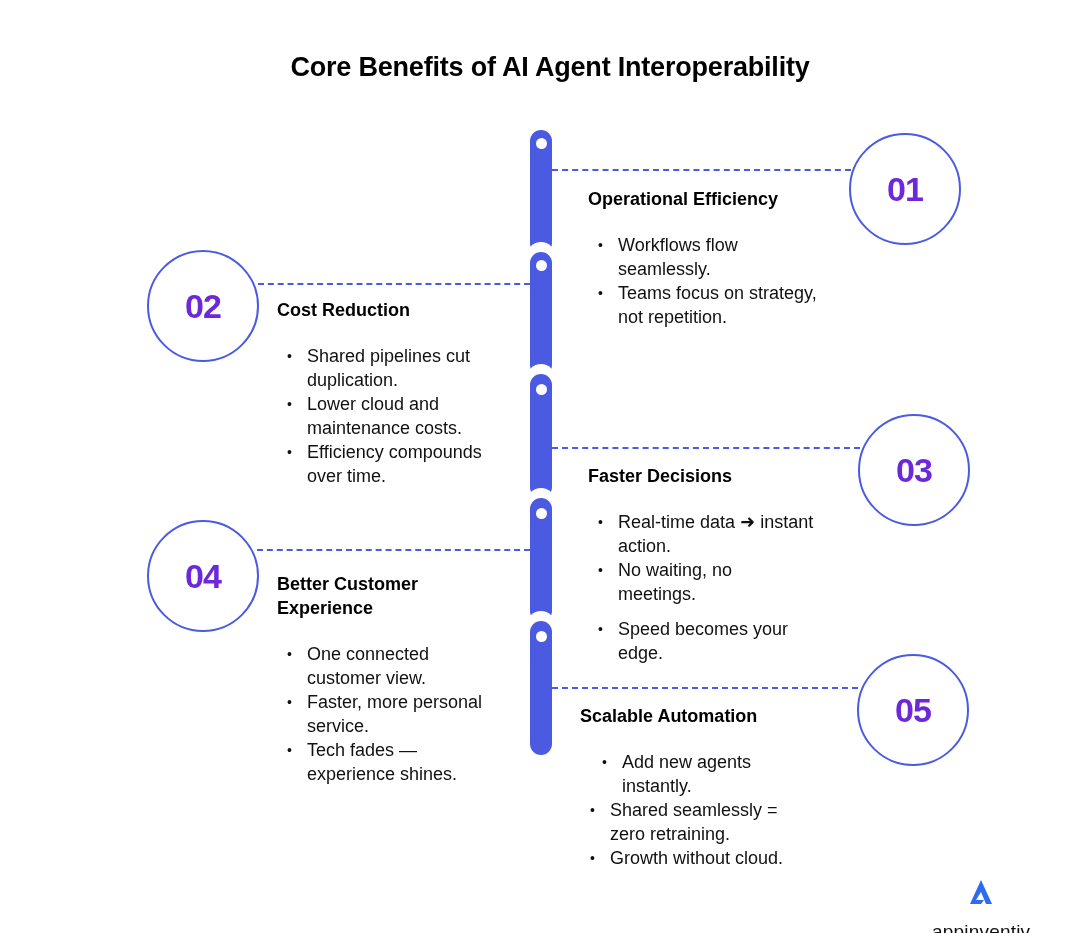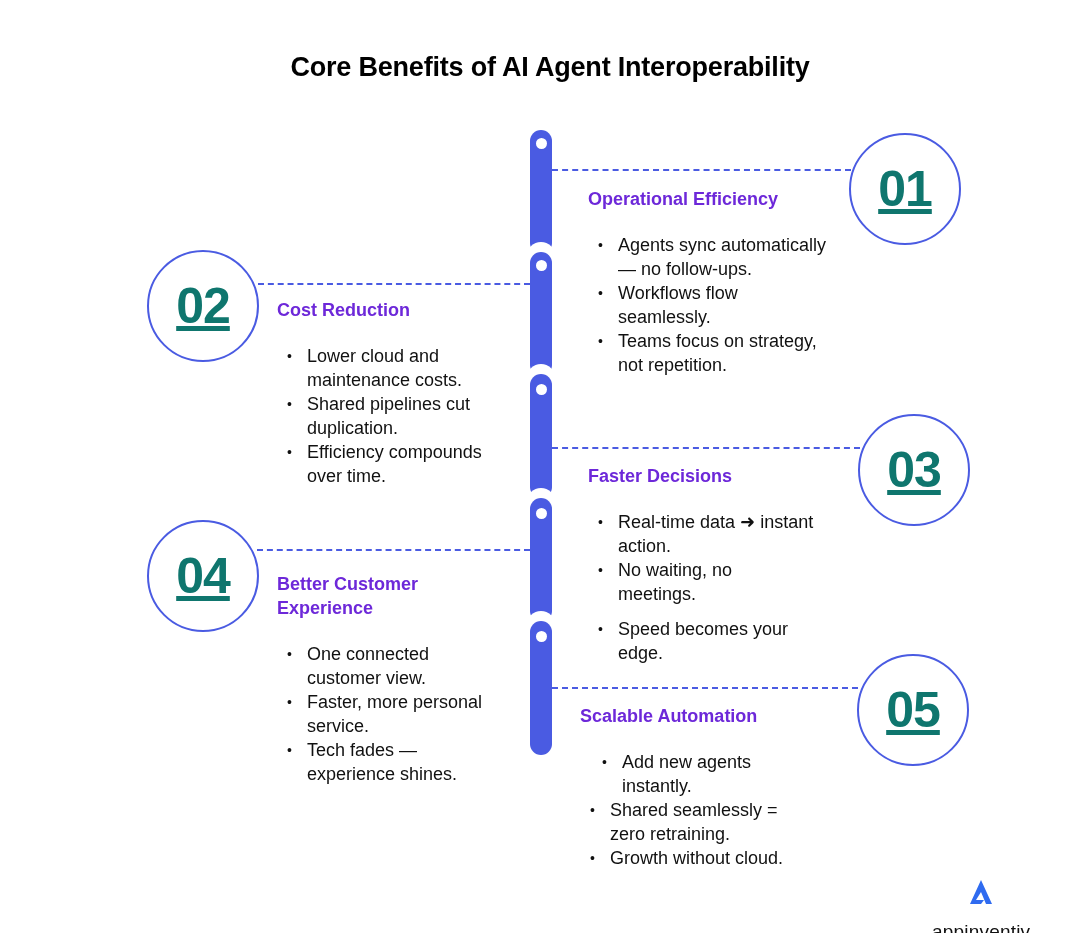--- a/index.html
+++ b/index.html
@@ -13,24 +13,24 @@
   .seg-gap { position:absolute; left:527px; width:28px; border-radius:14px 14px 0 0;
              background:#ffffff; }
   .seg-dot { position:absolute; left:536px; width:11px; height:11px; border-radius:50%;
              background:#ffffff; }
 
   .dash { position:absolute; height:0; border-top:2px dashed #4a5be2; }
 
   .num-circle { position:absolute; width:112px; height:112px; border-radius:50%;
                 border:2px solid #4a5be2; box-sizing:border-box; background:#fff;
                 display:flex; align-items:center; justify-content:center; }
-  .num-circle span { font-size:50px; font-weight:700; color:#0f766e; letter-spacing:-1px;text-decoration:underline; }
+  .num-circle span { font-size:34px; font-weight:700; color:#6d28d9; letter-spacing:-1px; }
 
   .card { position:absolute; }
-  .card h3 { margin:0 0 22px 0; font-size:18px; font-weight:700; color:#6d28d9; line-height:24px; }
+  .card h3 { margin:0 0 22px 0; font-size:18px; font-weight:700; color:#000000; line-height:24px; }
   .card ul { margin:0; padding:0 0 0 30px; list-style:none; }
   .card li { position:relative; font-size:18px; line-height:24px; color:#111; }
   .card li::before { content:"•"; position:absolute; left:-20px; top:0; font-size:14px; }
 
   .logo { position:absolute; left:932px; top:878px; display:flex; align-items:center; gap:15px;flex-direction:column; }
   .logo-text { font-size:19px; font-weight:400; color:#111; letter-spacing:0.2px; }
 </style>
 </head>
 <body>
 
@@ -75,31 +75,30 @@
 <div class="num-circle" style="left:147px;top:520px;">
   <span>04</span>
 </div>
 <div class="num-circle" style="left:857px;top:654px;">
   <span>05</span>
 </div>
 
 <div class="card" style="left:588px;top:187px;width:250px;">
   <h3>Operational Efficiency</h3>
   <ul>
-    <li>Agents sync automatically — no follow-ups.</li>
     <li style="width:150px;">Workflows flow seamlessly.</li>
     <li>Teams focus on strategy, not repetition.</li>
   </ul>
 </div>
 
 <div class="card" style="left:277px;top:298px;width:240px;">
   <h3>Cost Reduction</h3>
   <ul>
+    <li>Shared pipelines cut duplication.</li>
     <li style="width:180px;">Lower cloud and maintenance costs.</li>
-    <li>Shared pipelines cut duplication.</li>
     <li>Efficiency compounds over time.</li>
   </ul>
 </div>
 
 <div class="card" style="left:588px;top:464px;width:250px;">
   <h3>Faster Decisions</h3>
   <ul>
     <li>Real-time data ➜ instant action.</li>
     <li style="width:150px;">No waiting, no meetings.</li>
     <li style="width:200px;margin-top:11px;">Speed becomes your edge.</li>

